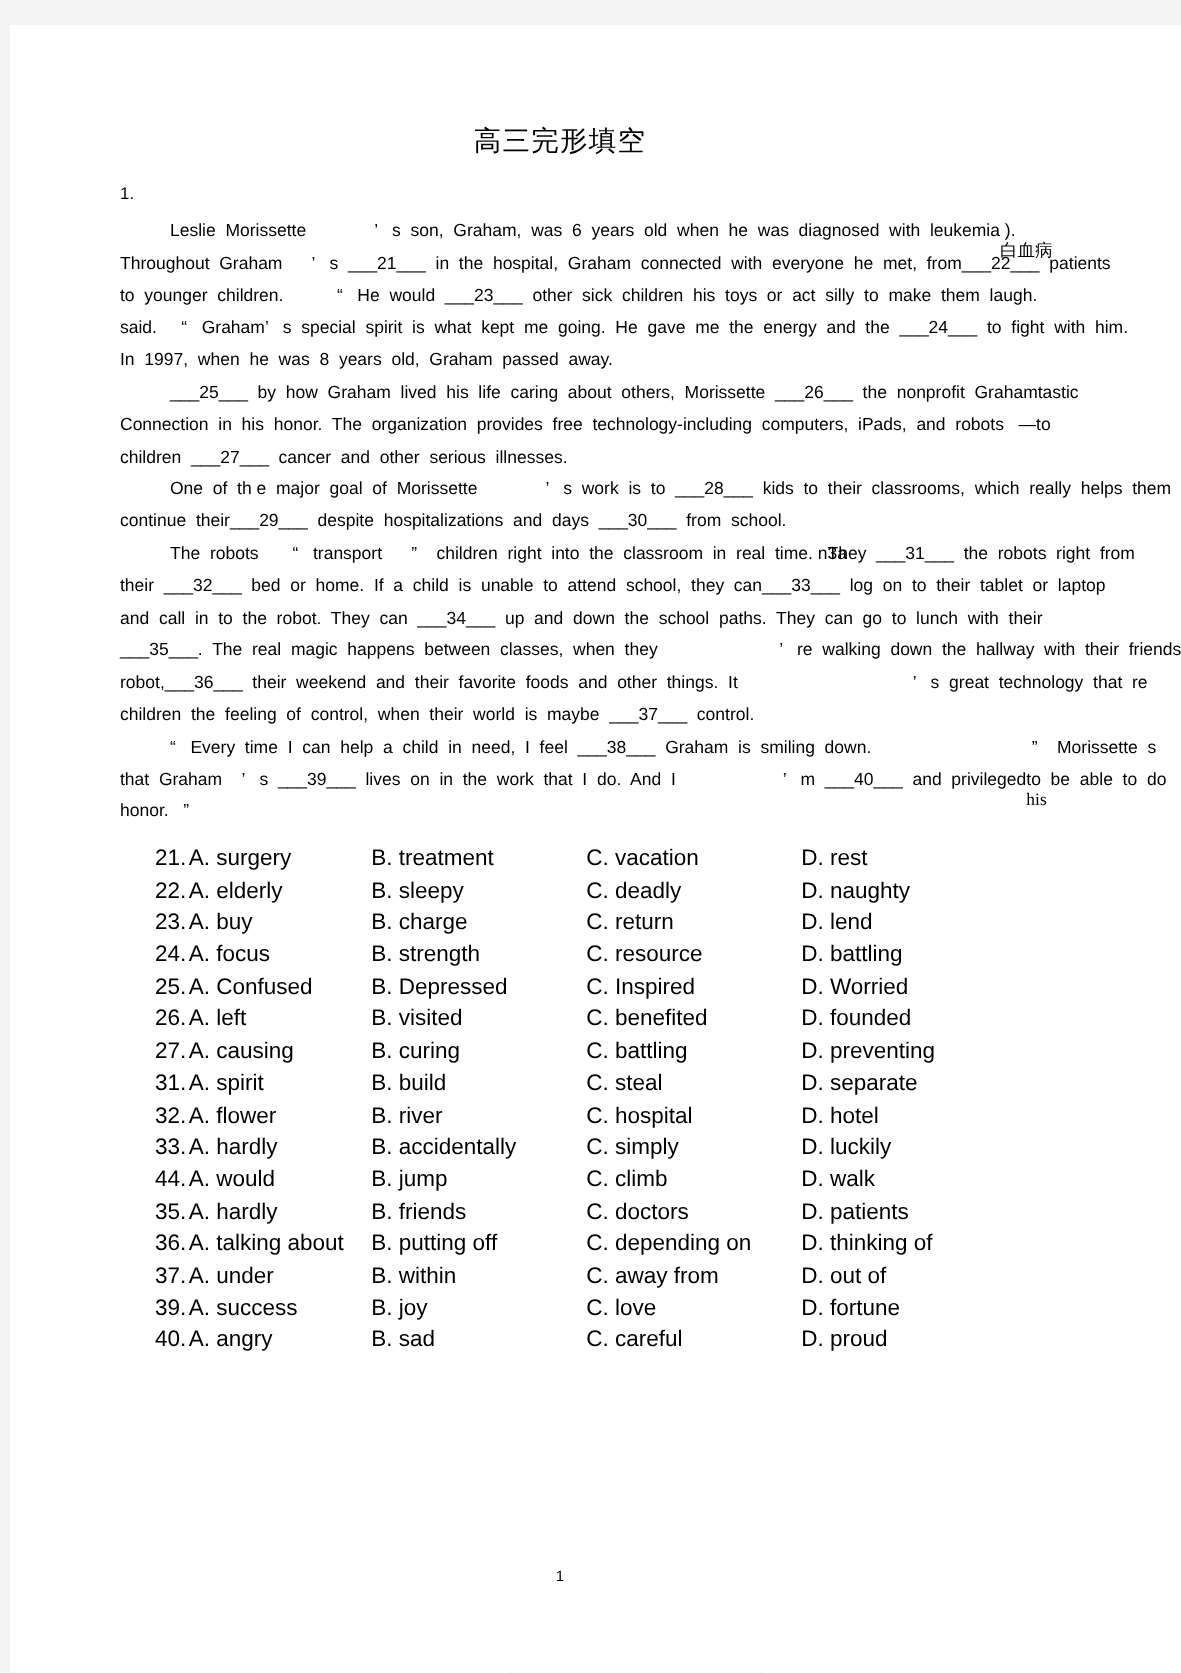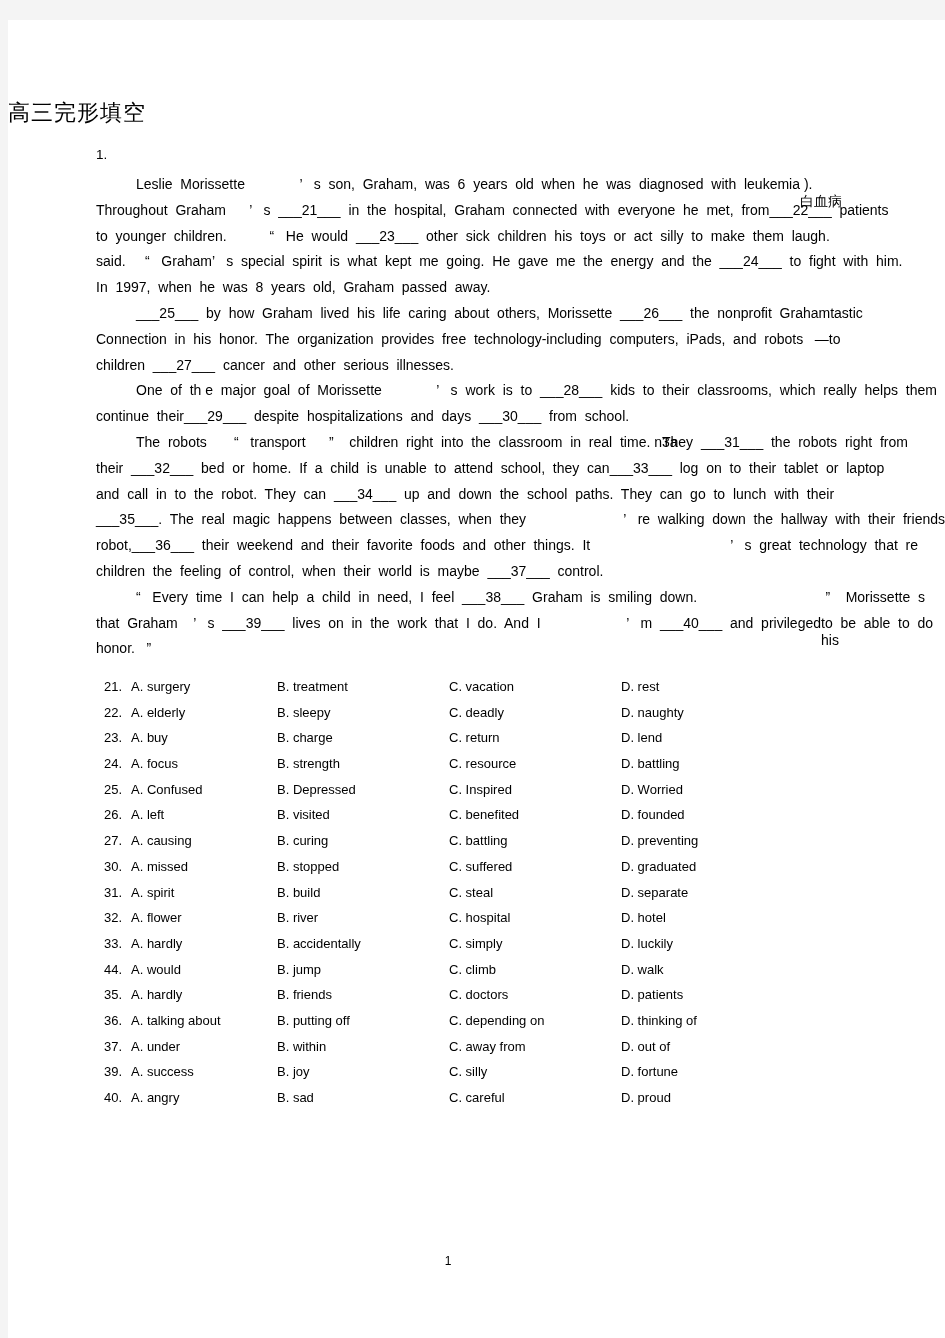--- a/index.html
+++ b/index.html
@@ -31,21 +31,21 @@
     height: 1318px;
     overflow: hidden;
   }
 
   
   .doc-title {
     position: absolute;
     left: 0;
     top: 78px;
     width: 880px;
-    text-align: left;
+    text-align: center;
     font-size: 22px;
     font-weight: normal;
     letter-spacing: 1px;
     color: #000;
   }
 
   
   .body-col {
     position: absolute;
     left: 88px;
@@ -87,38 +87,39 @@
   .overlap .o-base { position: relative; z-index: 1; }
   .overlap .o-over {
     position: absolute;
     left: 0;
     top: 0;
     z-index: 2;
     white-space: pre;
   }
   .ov-shift1 { left: -6px; }
   .ov-shift2 { left: 2px; }
-  .ov-shift3 { left: -14px; }
+  .ov-shift3 { left: -14px; font-family: Liberation Serif, serif; }
 
   .cjk { font-family: "DejaVu Sans", "Liberation Sans", sans-serif; }
 
   
   .options {
     position: absolute;
     left: 96px;
     top: 654px;
     width: 700px;
   }
   .opt-row {
     position: relative;
     height: 25.7px;
-    font-size: 13px;
+    font-size: 18px;
     color: #000;
     line-height: 25.7px;
     white-space: nowrap;
+    margin-left: 20px;
   }
   .opt-num {
     position: absolute;
     left: 0;
     width: 28px;
     text-align: left;
   }
   .opt-a { position: absolute; left: 27px; }
   .opt-b { position: absolute; left: 173px; }
   .opt-c { position: absolute; left: 345px; }
@@ -198,27 +199,20 @@
           <span class="opt-d">D.  founded</span>
         </div>
         <div class="opt-row">
           <span class="opt-num">27.</span>
           <span class="opt-a">A.  causing</span>
           <span class="opt-b">B.  curing</span>
           <span class="opt-c">C.  battling</span>
           <span class="opt-d">D.  preventing</span>
         </div>
         <div class="opt-row">
-          <span class="opt-num">30.</span>
-          <span class="opt-a">A.  missed</span>
-          <span class="opt-b">B.  stopped</span>
-          <span class="opt-c">C.  suffered</span>
-          <span class="opt-d">D.  graduated</span>
-        </div>
-        <div class="opt-row">
           <span class="opt-num">31.</span>
           <span class="opt-a">A.  spirit</span>
           <span class="opt-b">B.  build</span>
           <span class="opt-c">C.  steal</span>
           <span class="opt-d">D.  separate</span>
         </div>
         <div class="opt-row">
           <span class="opt-num">32.</span>
           <span class="opt-a">A.  flower</span>
           <span class="opt-b">B.  river</span>
@@ -257,21 +251,21 @@
           <span class="opt-num">37.</span>
           <span class="opt-a">A.  under</span>
           <span class="opt-b">B.  within</span>
           <span class="opt-c">C.  away from</span>
           <span class="opt-d">D.  out of</span>
         </div>
         <div class="opt-row">
           <span class="opt-num">39.</span>
           <span class="opt-a">A.  success</span>
           <span class="opt-b">B.  joy</span>
-          <span class="opt-c">C.  silly</span>
+          <span class="opt-c">C.  love</span>
           <span class="opt-d">D.  fortune</span>
         </div>
         <div class="opt-row">
           <span class="opt-num">40.</span>
           <span class="opt-a">A.  angry</span>
           <span class="opt-b">B.  sad</span>
           <span class="opt-c">C.  careful</span>
           <span class="opt-d">D.  proud</span>
         </div>
       </div>

